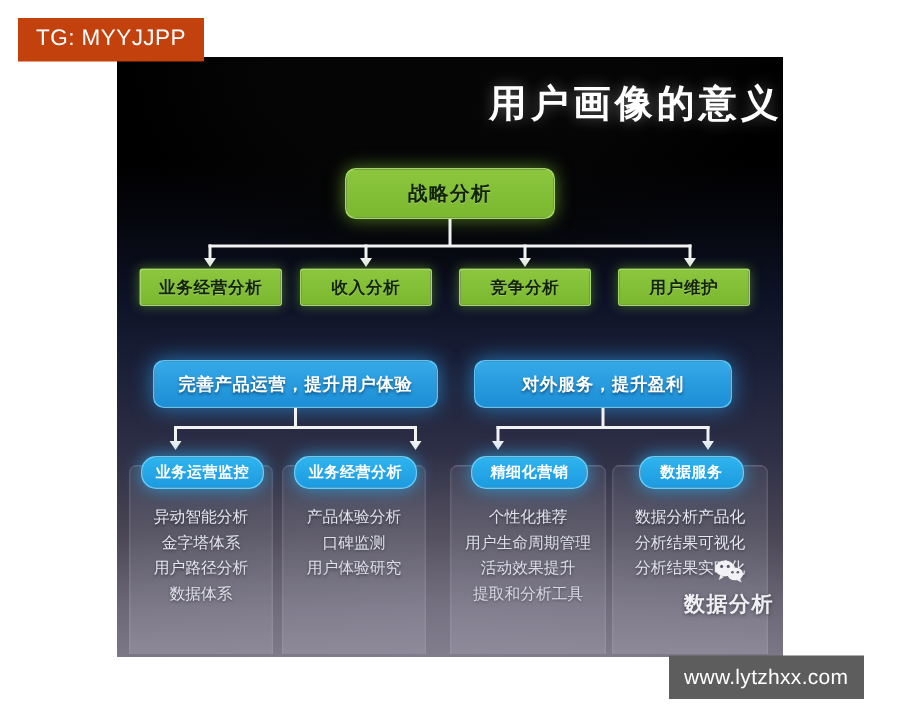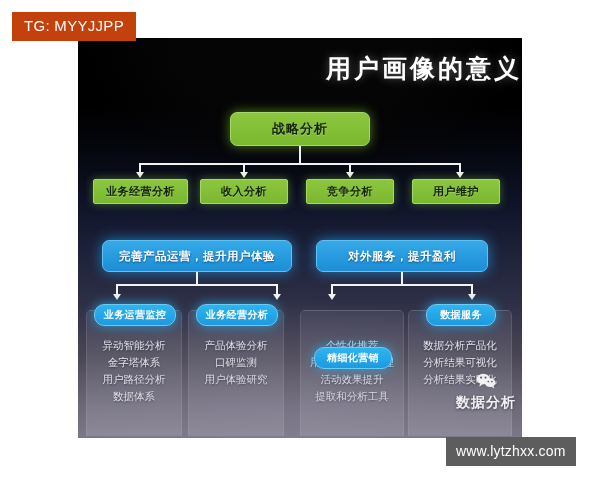--- a/index.html
+++ b/index.html
@@ -135,21 +135,21 @@
     position:absolute;top:266px;height:20px;border-radius:10px;
     background:linear-gradient(to bottom,#2fb4ef 0%,#1c9ae0 100%);
     border:1px solid #66cdf8;
     color:#ffffff;font-size:10px;font-weight:bold;letter-spacing:.4px;
     display:flex;align-items:center;justify-content:center;
     box-shadow:0 0 12px rgba(45,170,235,.8);
     z-index:6;
   }
   .p-0{left:16px;width:80px;}
   .p-1{left:118px;width:80px;}
-  .p-2{left:236px;width:76px;margin-top:43px;}
+  .p-2{left:236px;width:76px;}
   .p-3{left:348px;width:68px;}
 
   .itemlist{
     list-style:none;margin:0;padding:0;text-align:center;
     color:#e9ecf5;font-size:10.5px;line-height:17px;
     text-shadow:0 1px 2px rgba(0,0,0,.55);
   }
   .itemlist li{white-space:nowrap;}
 
   

